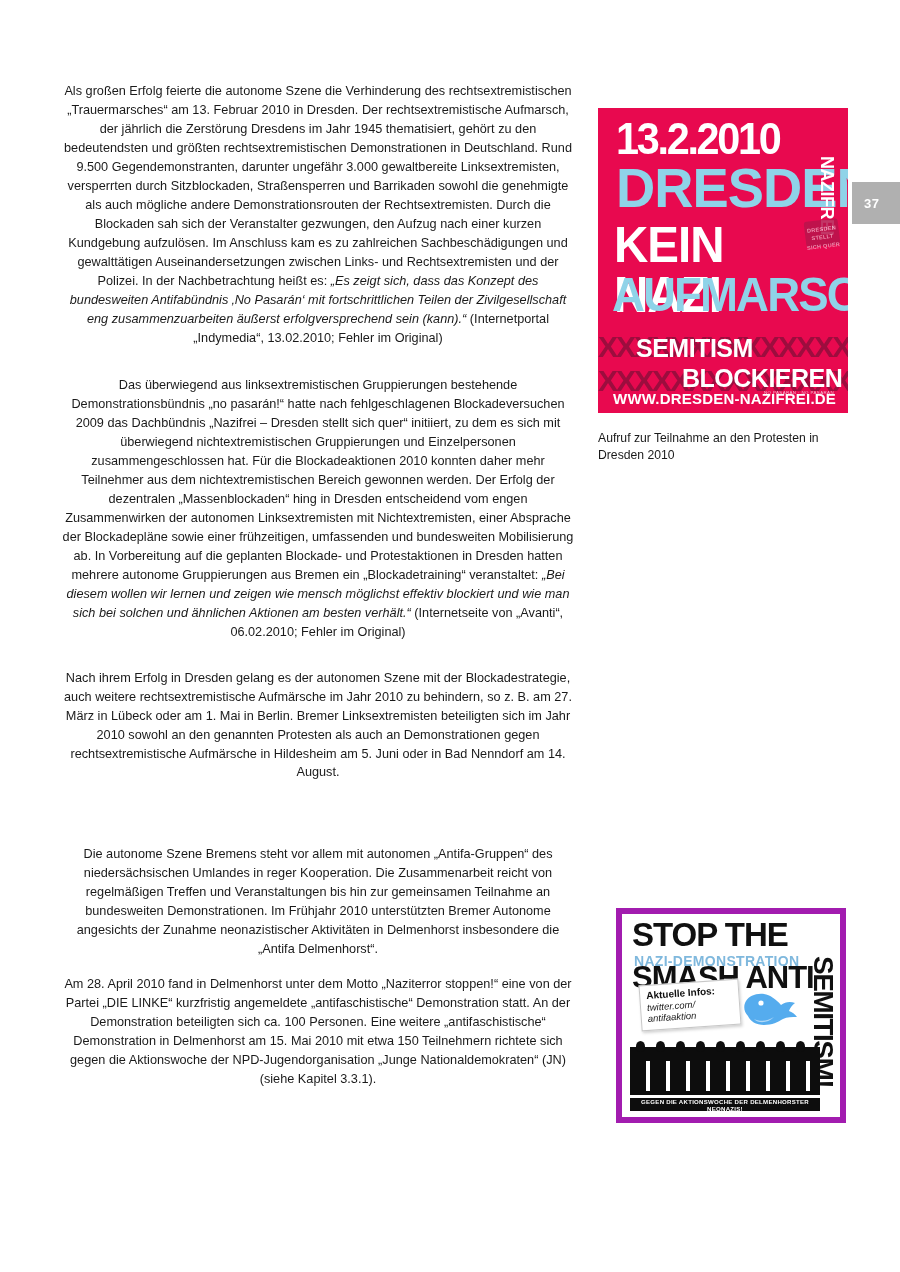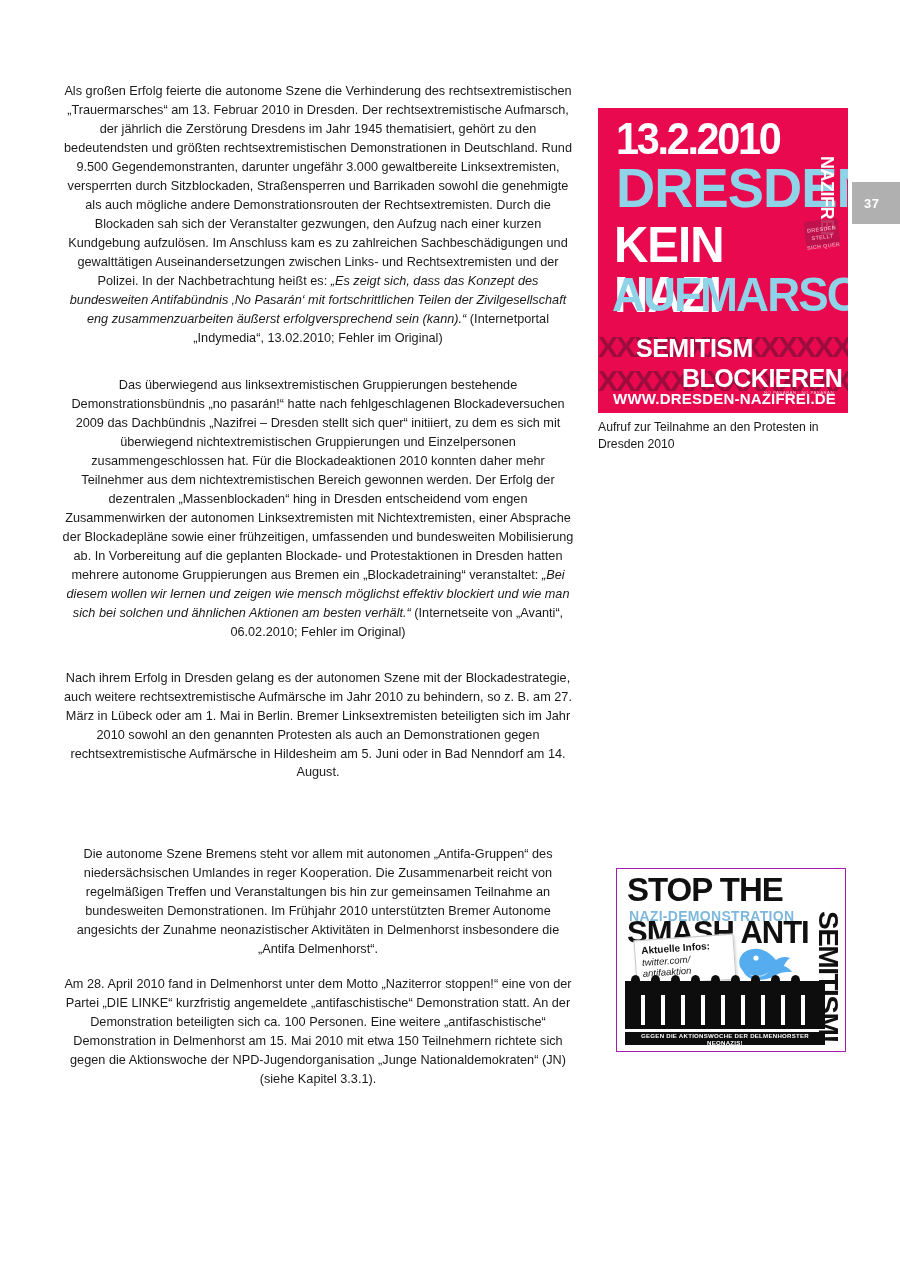--- a/index.html
+++ b/index.html
@@ -78,21 +78,21 @@
     position: absolute;
     left: 598px;
     top: 0;
     width: 260px;
   }
   .figure { position: absolute; }
   .fig-caption {
     font-size: 12.2px;
     line-height: 1.42;
     color: #1a1a1a;
-    margin-top: 6px;
+    margin-top: 17px;
     width: 240px;
   }
 
   
   .poster1 {
     position: relative;
     width: 250px;
     height: 305px;
     background: #e8094f;
     overflow: hidden;
@@ -217,25 +217,26 @@
     bottom: 18px; right: 14px;
     font-size: 4.4px;
     color: #f4bed2;
     letter-spacing: .4px;
   }
 
   
   .poster2 {
     position: relative;
     width: 230px;
-    height: 184px;
+    height: 215px;
     background: #ffffff;
-    border: 1px solid #a21caf;
+    border: 6px solid #a21caf;
     overflow: hidden;
     box-sizing: border-box;
+    margin-top: 40px;
   }
   .p2-stop {
     position: absolute;
     top: 4px; left: 10px;
     font-size: 33px;
     font-weight: bold;
     color: #101010;
     letter-spacing: -1px;
     line-height: 1;
   }

